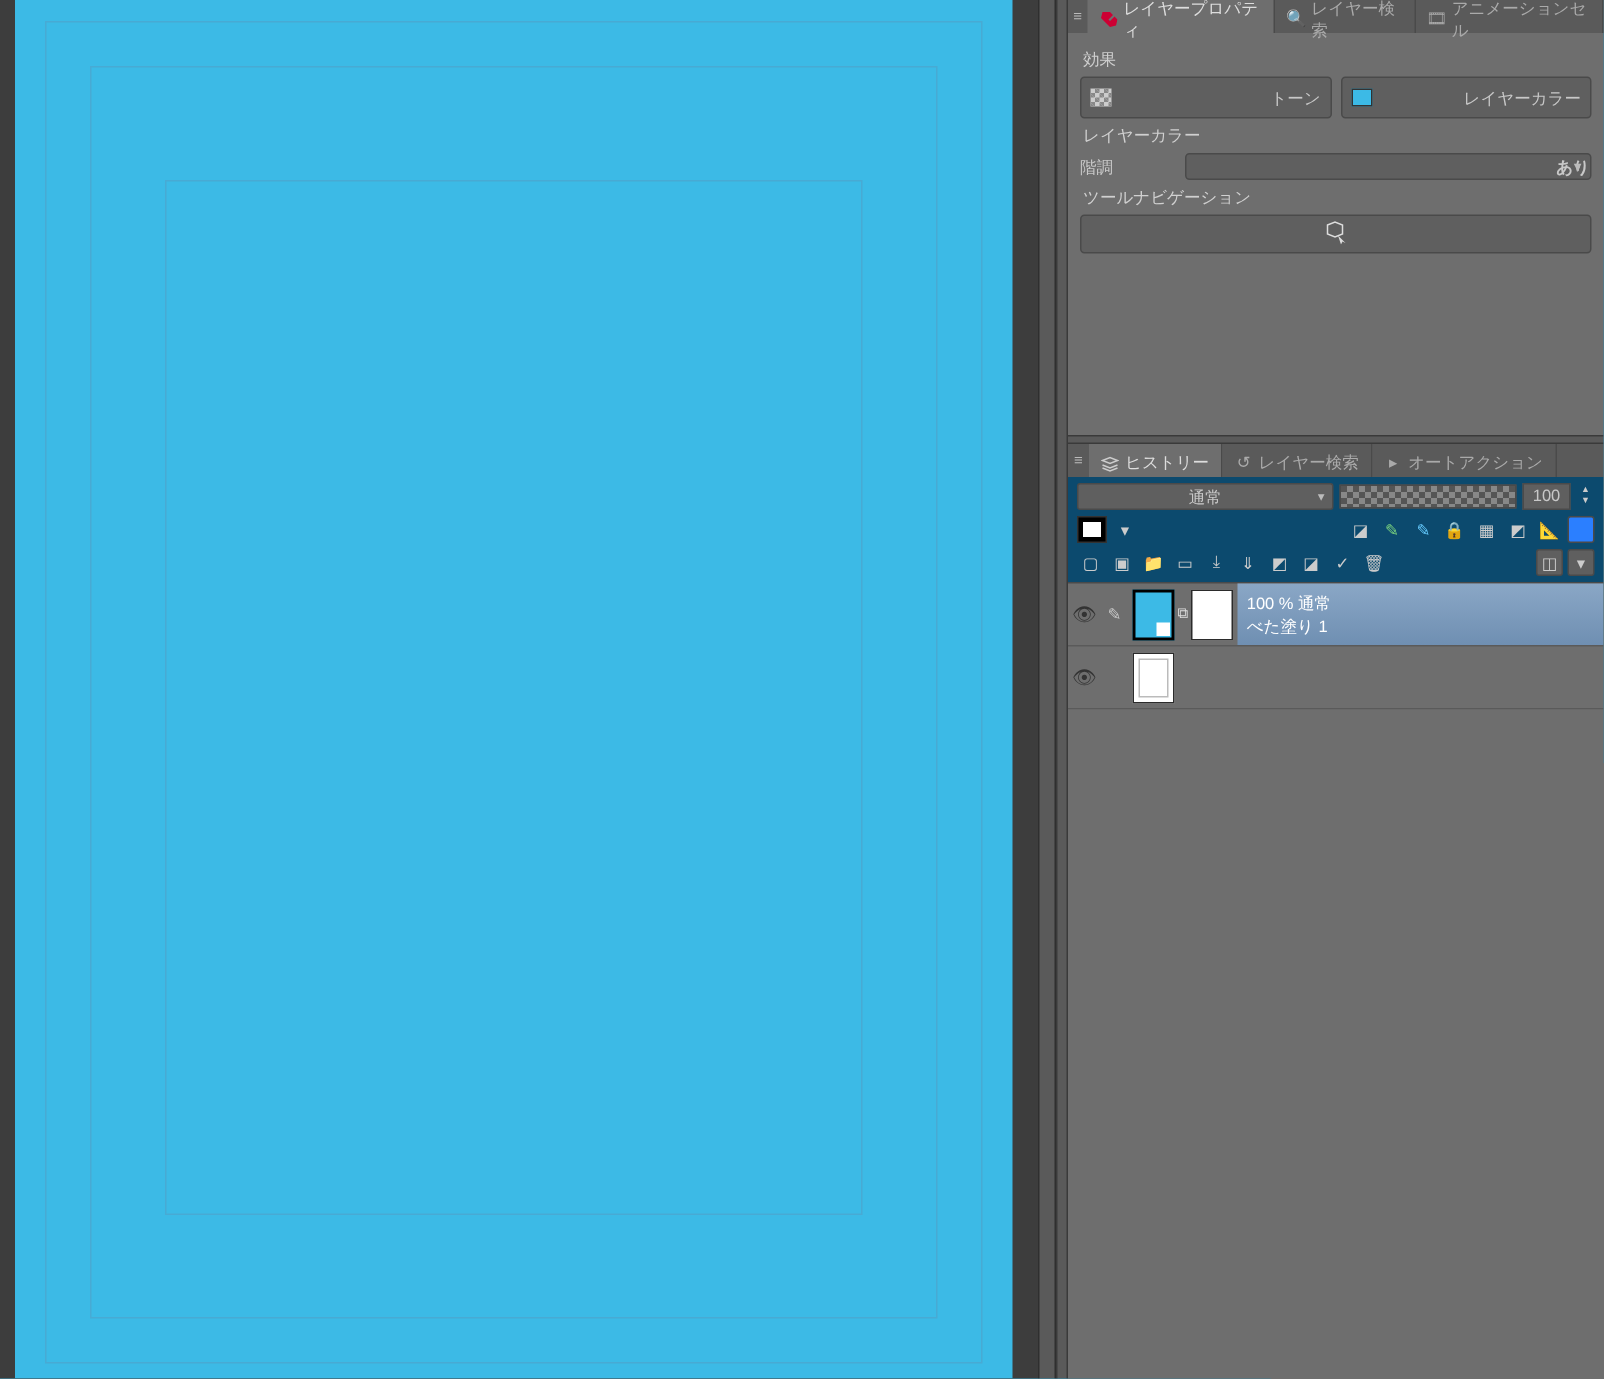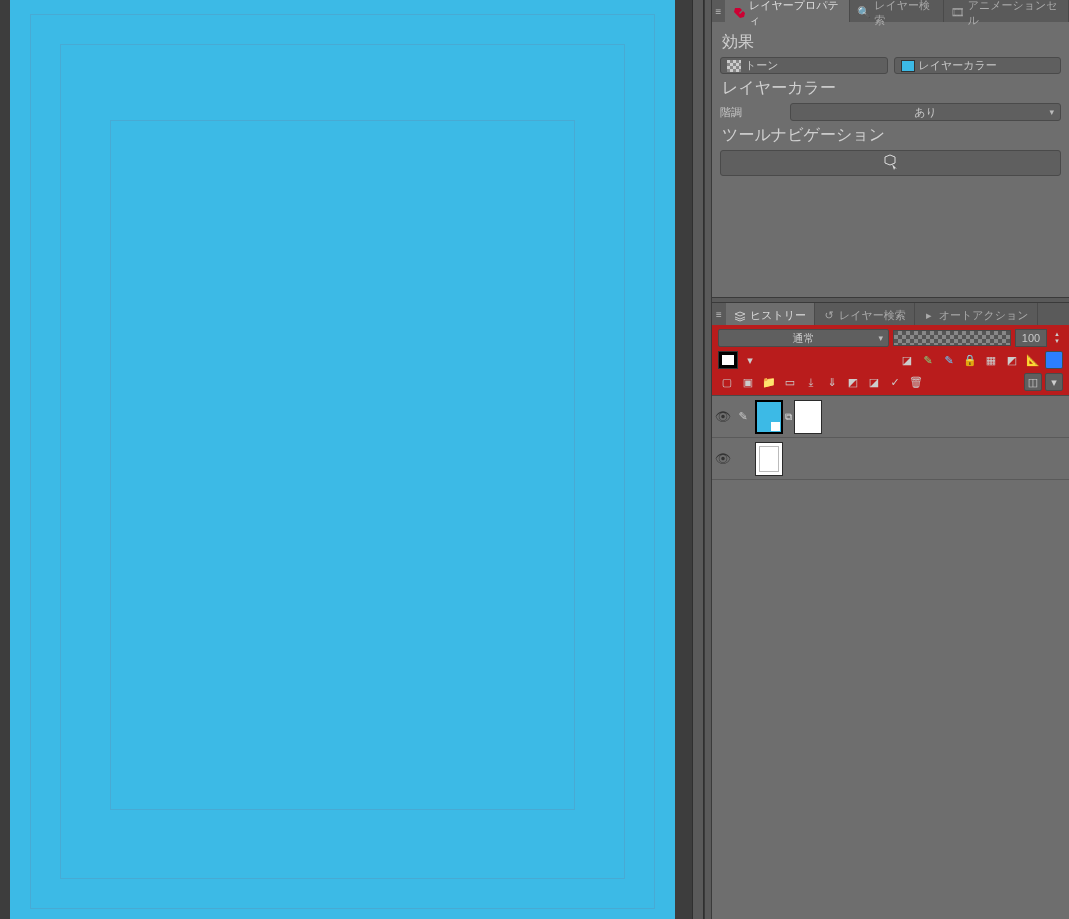--- a/index.html
+++ b/index.html
@@ -82,65 +82,66 @@
     gap: 4px;
     border-right: 1px solid #4a4a4a;
     background: #5a5a5a;
   }
   .tab.active {
     background: #6e6e6e;
     color: #ddd;
   }
   .tab-icon { width: 12px; height: 12px; display:inline-flex;align-items:center;justify-content:center;}
   .panel-body { padding: 6px 8px; }
-  .section-label { color: #d0d0d0; font-size: 16px; margin: 4px 0 4px 2px; }
+  .section-label { color: #d0d0d0; font-size: 11px; margin: 4px 0 4px 2px; }
   .row { display: flex; align-items: center; gap: 6px; margin: 2px 0; }
   .chip {
     flex: 1;
-    height: 17px;
+    height: 28px;
     background: #5f5f5f;
     border: 1px solid #4a4a4a;
     border-radius: 3px;
     display: flex;
     align-items: center;
     padding: 0 6px;
     gap: 4px;
     font-size: 11px;
+    justify-content: space-between;
   }
   .chip .swatch { width: 14px; height: 12px; }
   .checker {
     background-image:
       linear-gradient(45deg,#888 25%,transparent 25%,transparent 75%,#888 75%),
       linear-gradient(45deg,#888 25%,transparent 25%,transparent 75%,#888 75%);
     background-size: 6px 6px;
     background-position: 0 0, 3px 3px;
     background-color:#ccc;
   }
   .blue-swatch { background: #3CBAE6; border:1px solid #333;}
   .gradation-row { display:flex; align-items:center; gap:22px; margin:3px 0;}
   .grad-label { width: 48px; font-size: 11px;}
   .grad-drop {
     flex:1; height:18px; background:#5f5f5f;border:1px solid #4a4a4a;border-radius:3px;
-    display:flex;align-items:center;justify-content:center;position:relative;font-size:11px;
+    display:flex;align-items:center;justify-content:flex-end;position:relative;font-size:11px;font-weight:bold;
   }
   .grad-drop::after {
     content:"▾"; position:absolute; right:6px; font-size:9px; color:#bbb;
   }
   .tool-nav-btn {
     width: 100%; height: 26px;
     background:#5f5f5f;border:1px solid #4a4a4a;border-radius:3px;
     display:flex;align-items:center;justify-content:center;margin-top:4px;
   }
   .spacer-prop { height: 115px; }
 
   
   .layer-panel-tabs { display:flex; height:22px; background:#5a5a5a; align-items:stretch;}
   .layer-controls {
     padding: 4px 6px;
-    background:#b91c1c;
+    background:#0c4a6e;
   }
   .blend-row { display:flex; gap:4px; align-items:center; }
   .blend-select {
     flex:1; height:18px;background:#5f5f5f;border:1px solid #4a4a4a;border-radius:2px;
     display:flex;align-items:center;justify-content:center;position:relative;font-size:11px;
   }
   .blend-select::after{content:"▾";position:absolute;right:5px;font-size:9px;color:#bbb;}
   .opacity-bar {
     width:118px;height:16px;border:1px solid #4a4a4a;
     background-image:
@@ -345,20 +346,26 @@
               <span class="eye">👁</span>
             </div>
           <div class="link-col">
               <span>✎</span>
             </div>
           <div class="thumb-stack">
             <div class="thumb fill"></div>
             <span class="chain">⧉</span>
             <div class="thumb mask"></div>
           </div>
+          <div class="layer-info">
+            <div class="layer-line1">
+                <span>100 % 通常</span>
+              </div>
+            <div><span>べた塗り 1</span></div>
+          </div>
         </div>
         <div class="layer-row">
           <div class="vis-col">
               <span class="eye">👁</span>
             </div>
           <div class="link-col"></div>
           <div class="thumb-stack">
             <div class="thumb paper"></div>
           </div>
         </div>

